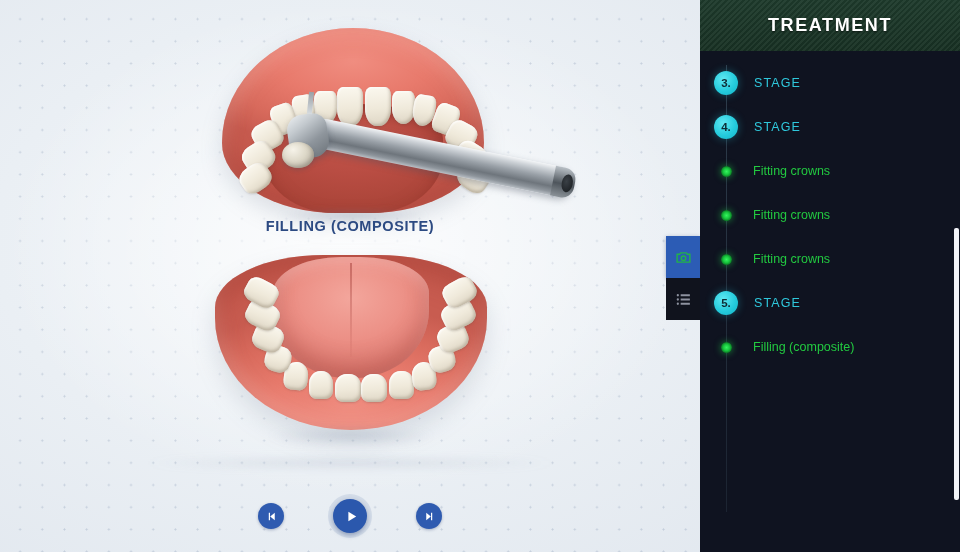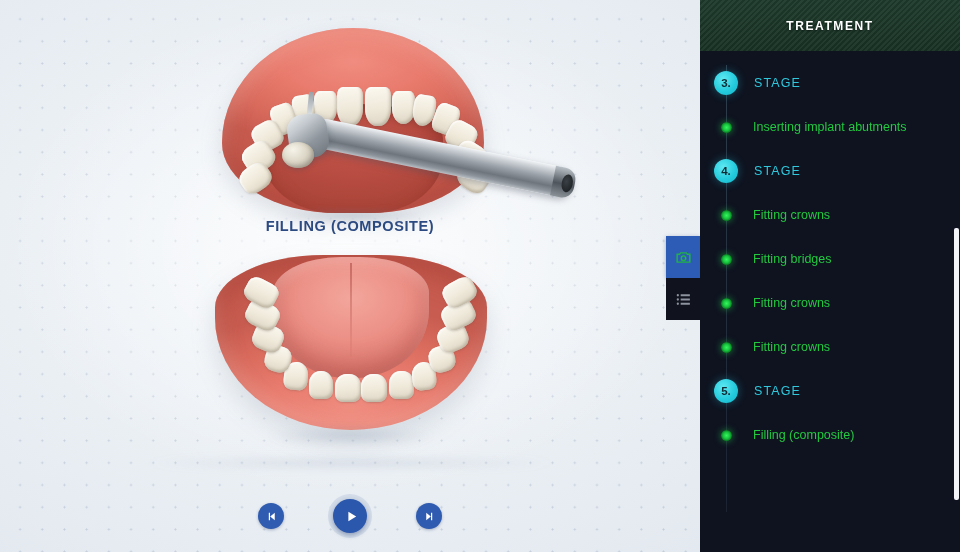--- a/index.html
+++ b/index.html
@@ -198,21 +198,21 @@
   }
   .sb-header {
     position: relative;
     height: 51px;
     background:
       repeating-linear-gradient(135deg, rgba(255,255,255,.045) 0 2px, rgba(0,0,0,.07) 2px 4px),
       linear-gradient(180deg, #1e3b2c 0%, #183124 100%);
     display: flex; align-items: center; justify-content: center;
   }
   .sb-title {
-    color: #ffffff; font-size: 12px; font-weight: bold; letter-spacing: 1.6px;
+    color: #ffffff; font-size: 18px; font-weight: bold; letter-spacing: 1.6px;
     text-shadow: 0 1px 2px rgba(0,0,0,.55);
   }
   .sb-body {
     position: relative;
     height: 501px;
     padding-top: 10px;
   }
   .rail {
     position: absolute; left: 26px; top: 14px; bottom: 40px;
     width: 1px;
@@ -362,45 +362,37 @@
     <div class="sb-header">
       <div class="sb-title">TREATMENT</div>
     </div>
     <div class="sb-body">
       <div class="rail"></div>
 
       <div class="item">
         <div class="stage-badge">3.</div>
         <div class="stage-label">STAGE</div>
       </div>
-      <div class="item">
-        <div class="dot"></div>
-        <div class="task-label">Inserting implant abutments</div>
-      </div>
 
       <div class="item">
         <div class="stage-badge">4.</div>
         <div class="stage-label">STAGE</div>
       </div>
       <div class="item">
         <div class="dot"></div>
         <div class="task-label">Fitting crowns</div>
       </div>
       <div class="item">
         <div class="dot"></div>
-        <div class="task-label">Fitting bridges</div>
+        <div class="task-label">Fitting crowns</div>
       </div>
       <div class="item">
         <div class="dot"></div>
         <div class="task-label">Fitting crowns</div>
       </div>
-      <div class="item">
-        <div class="dot"></div>
-        <div class="task-label">Fitting crowns</div>
-      </div>
 
       <div class="item">
         <div class="stage-badge">5.</div>
         <div class="stage-label">STAGE</div>
       </div>
       <div class="item">
         <div class="dot"></div>
         <div class="task-label">Filling (composite)</div>
       </div>
     </div>

